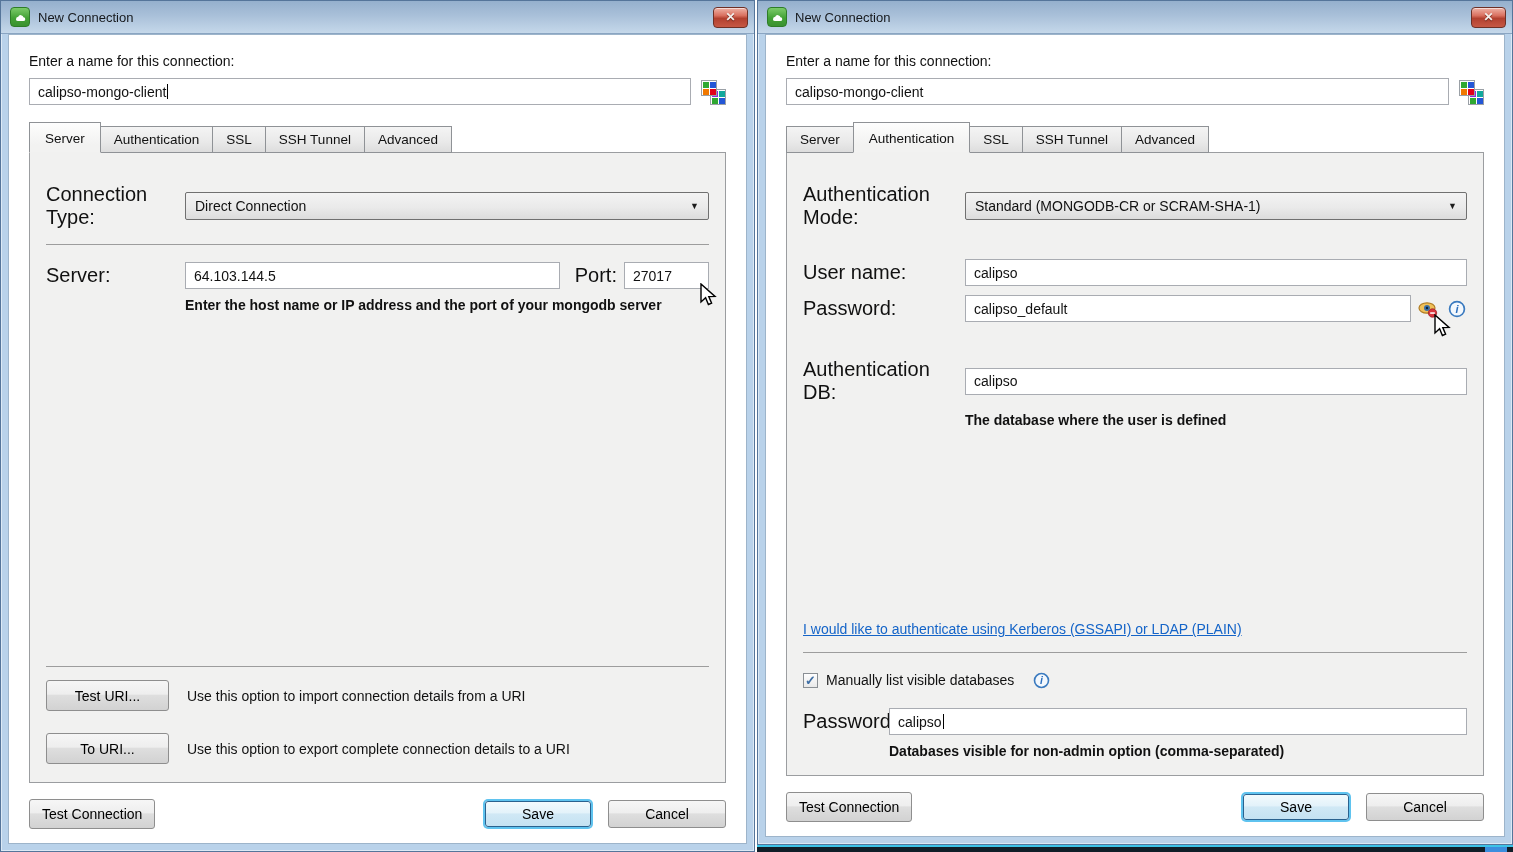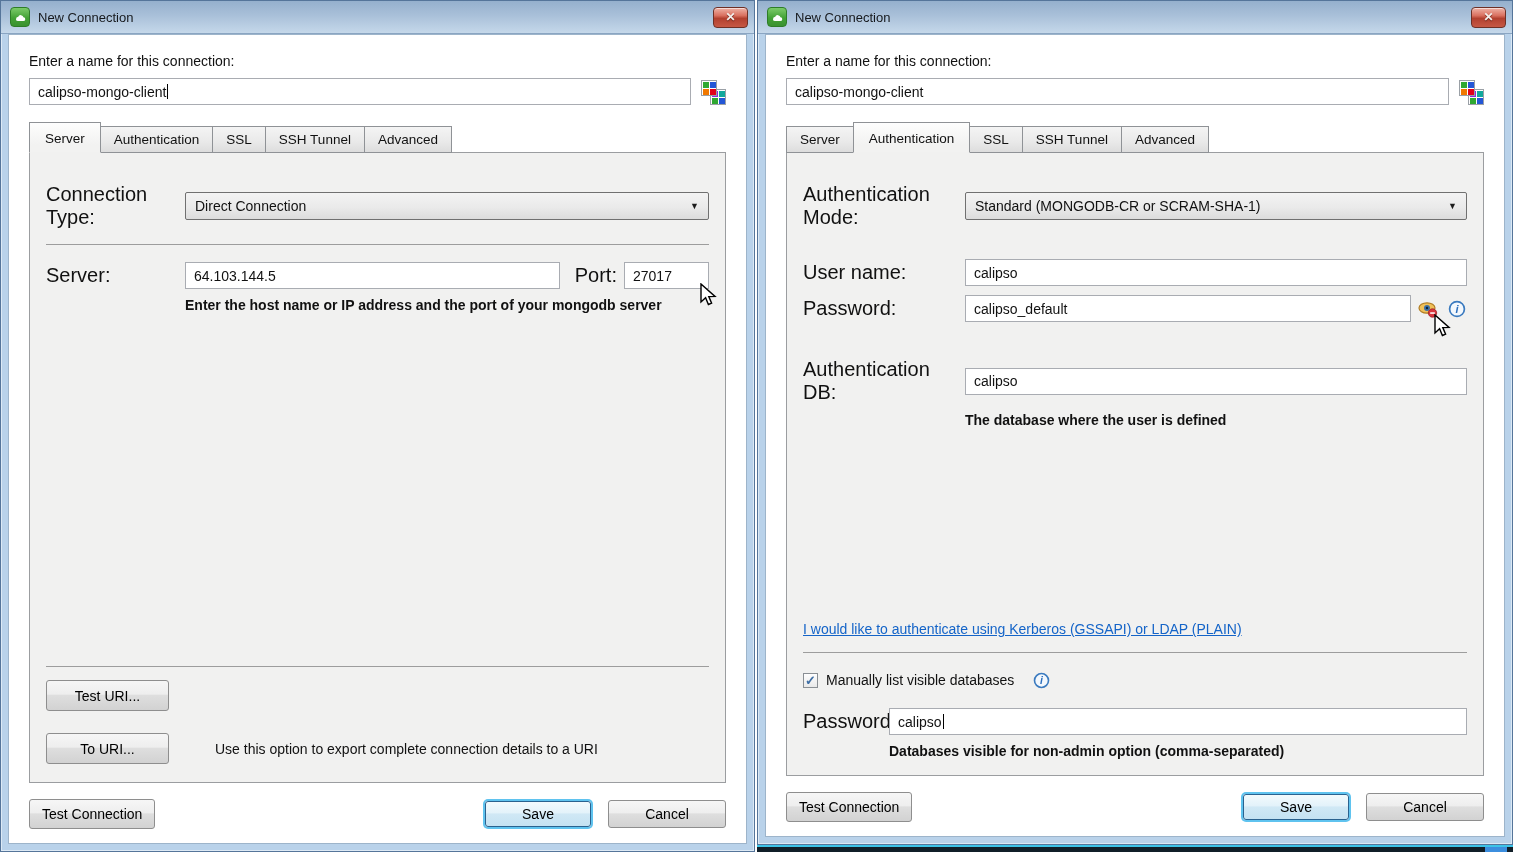--- a/index.html
+++ b/index.html
@@ -164,22 +164,23 @@
           <span class="flabel" style="margin-left:15px;">Port:</span>
           <div class="tf" style="width:85px; margin-left:7px;">
             <span>27017</span>
           </div>
         </div>
         <div class="help" style="margin-left:139px;">Enter the host name or IP address and the port of your mongodb server</div>
 
         <div class="divider" style="margin-top:auto;"></div>
         <div class="uri-row" style="margin-top:13px;">
           <div class="btn">Test URI...</div>
-        </div>
-        <div class="uri-row" style="margin-top:22px; margin-bottom:18px;gap:28px;">
+          <span class="uri-text">Use this option to import connection details from a URI</span>
+        </div>
+        <div class="uri-row" style="margin-top:22px; margin-bottom:18px;">
           <div class="btn">To URI...</div>
           <span class="uri-text">Use this option to export complete connection details to a URI</span>
         </div>
       </div>
 
       <div class="footer">
         <div class="btn test">Test Connection</div>
         <div class="spacer"></div>
         <div class="btn btn-default save">Save</div>
         <div class="btn cancel">Cancel</div>

